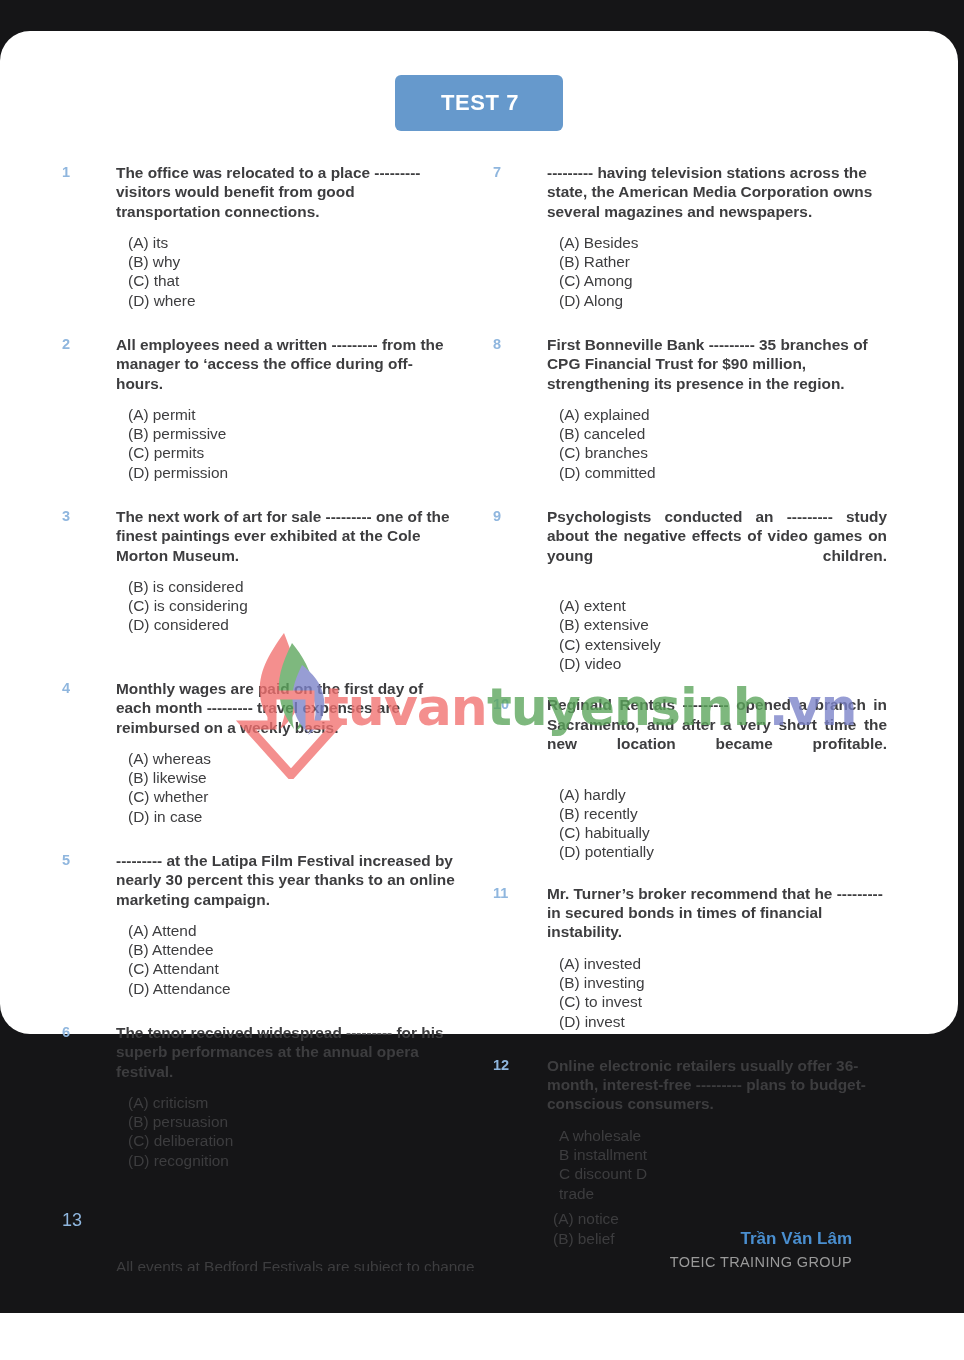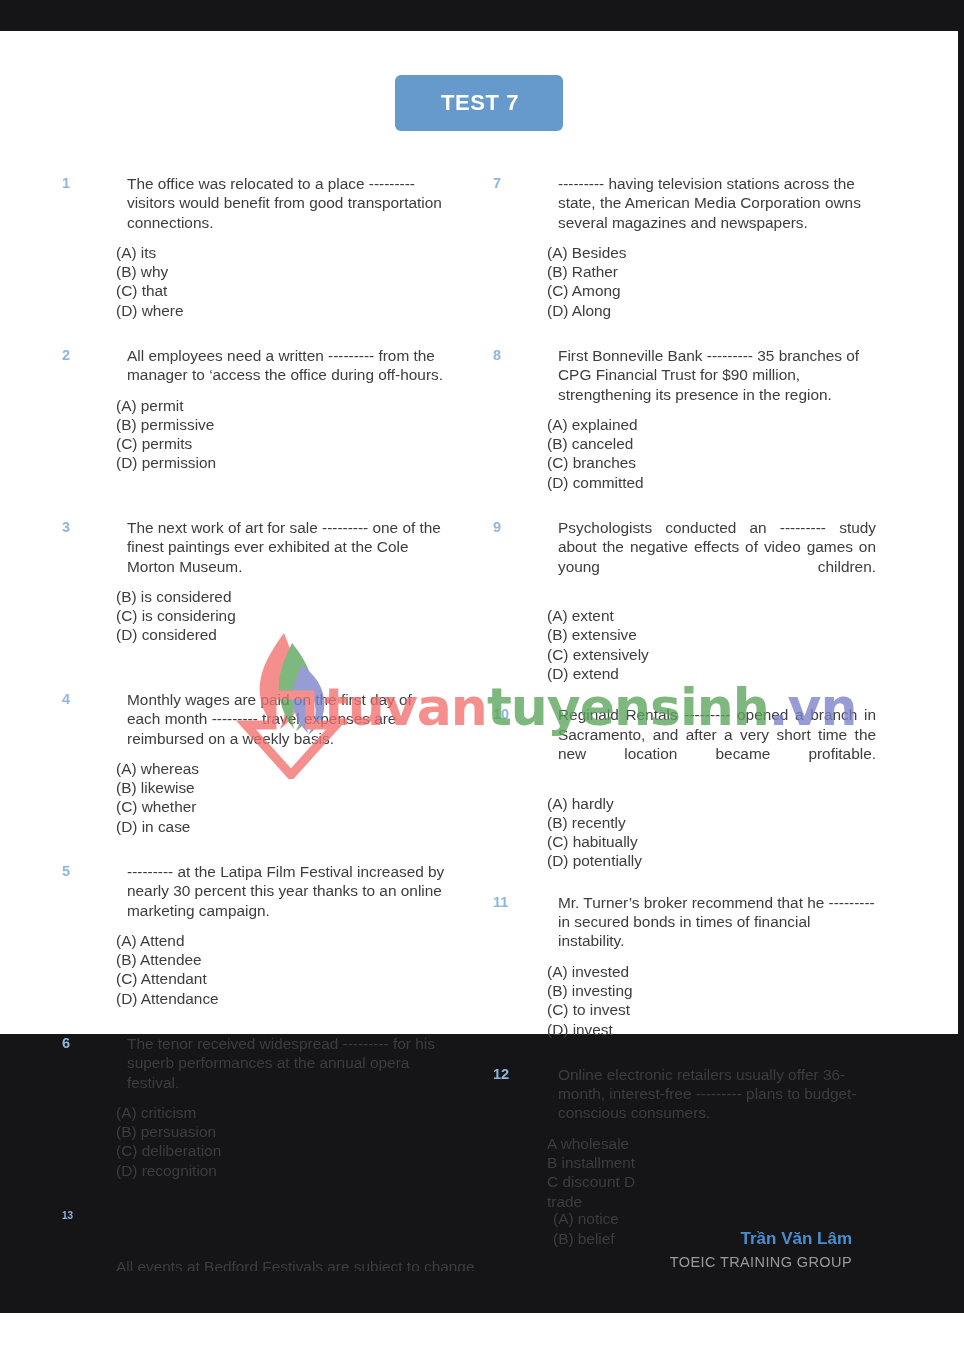--- a/index.html
+++ b/index.html
@@ -37,20 +37,21 @@
     width: 6px; height: 1360px;
     background: #151517;
   }
 
   .page {
     position: absolute;
     left: 0; top: 31px;
     width: 958px;
     height: 1003px;
     background: #ffffff;
+    border-radius: 30px;
   }
 
   
   .banner-wrap {
     position: absolute;
     left: 0; top: 44px;
     width: 958px;
     text-align: center;
   }
   .banner {
@@ -89,31 +90,32 @@
     left: 6px;
     top: 1px;
     color: #8fb6de;
     font-size: 14.5px;
     font-weight: bold;
   }
   .q-stem {
     color: #3d3d3f;
     font-size: 15.4px;
     line-height: 19.3px;
-    margin: 11px;
+    margin: 0;
+    font-weight: bold;
   }
   .q-stem.justify { text-align: justify; }
   .q-stem.justify::after {
     content: "";
     display: inline-block;
     width: 100%;
   }
   .q-opts {
     list-style: none;
-    margin: 0;
+    margin: 12px;
     padding: 0;
   }
   .q-opts li {
     color: #3d3d3f;
     font-size: 15.4px;
     line-height: 19.3px;
   }
 
   
   .watermark {
@@ -166,22 +168,22 @@
     position: absolute;
     left: 56px;
     top: 1178px;
     width: 840px;
   }
   .q13-num {
     position: absolute;
     left: 6px;
     top: 1px;
     color: #8fb6de;
-    font-size: 10px;
-    font-weight: bold;
+    font-size: 18px;
+    font-weight: normal;
   }
   .q13-stem {
     position: absolute;
     left: 60px;
     top: 0;
     width: 380px;
     color: #3d3d3f;
     font-size: 15.4px;
     line-height: 20px;
     margin-top: 48px;
@@ -295,21 +297,21 @@
             <li>(D) committed</li>
           </ul>
         </div>
         <div class="q">
           <span class="q-num">9</span>
           <p class="q-stem justify">Psychologists conducted an --------- study about the negative effects of video games on young children.</p>
           <ul class="q-opts">
             <li>(A) extent</li>
             <li>(B) extensive</li>
             <li>(C) extensively</li>
-            <li>(D) extend</li>
+            <li>(D) video</li>
           </ul>
         </div>
         <div class="q">
           <span class="q-num">10</span>
           <p class="q-stem justify">Reginald Rentals --------- opened a branch in Sacramento, and after a very short time the new location became profitable.</p>
           <ul class="q-opts">
             <li>(A) hardly</li>
             <li>(B) recently</li>
             <li>(C) habitually</li>
             <li>(D) potentially</li>

